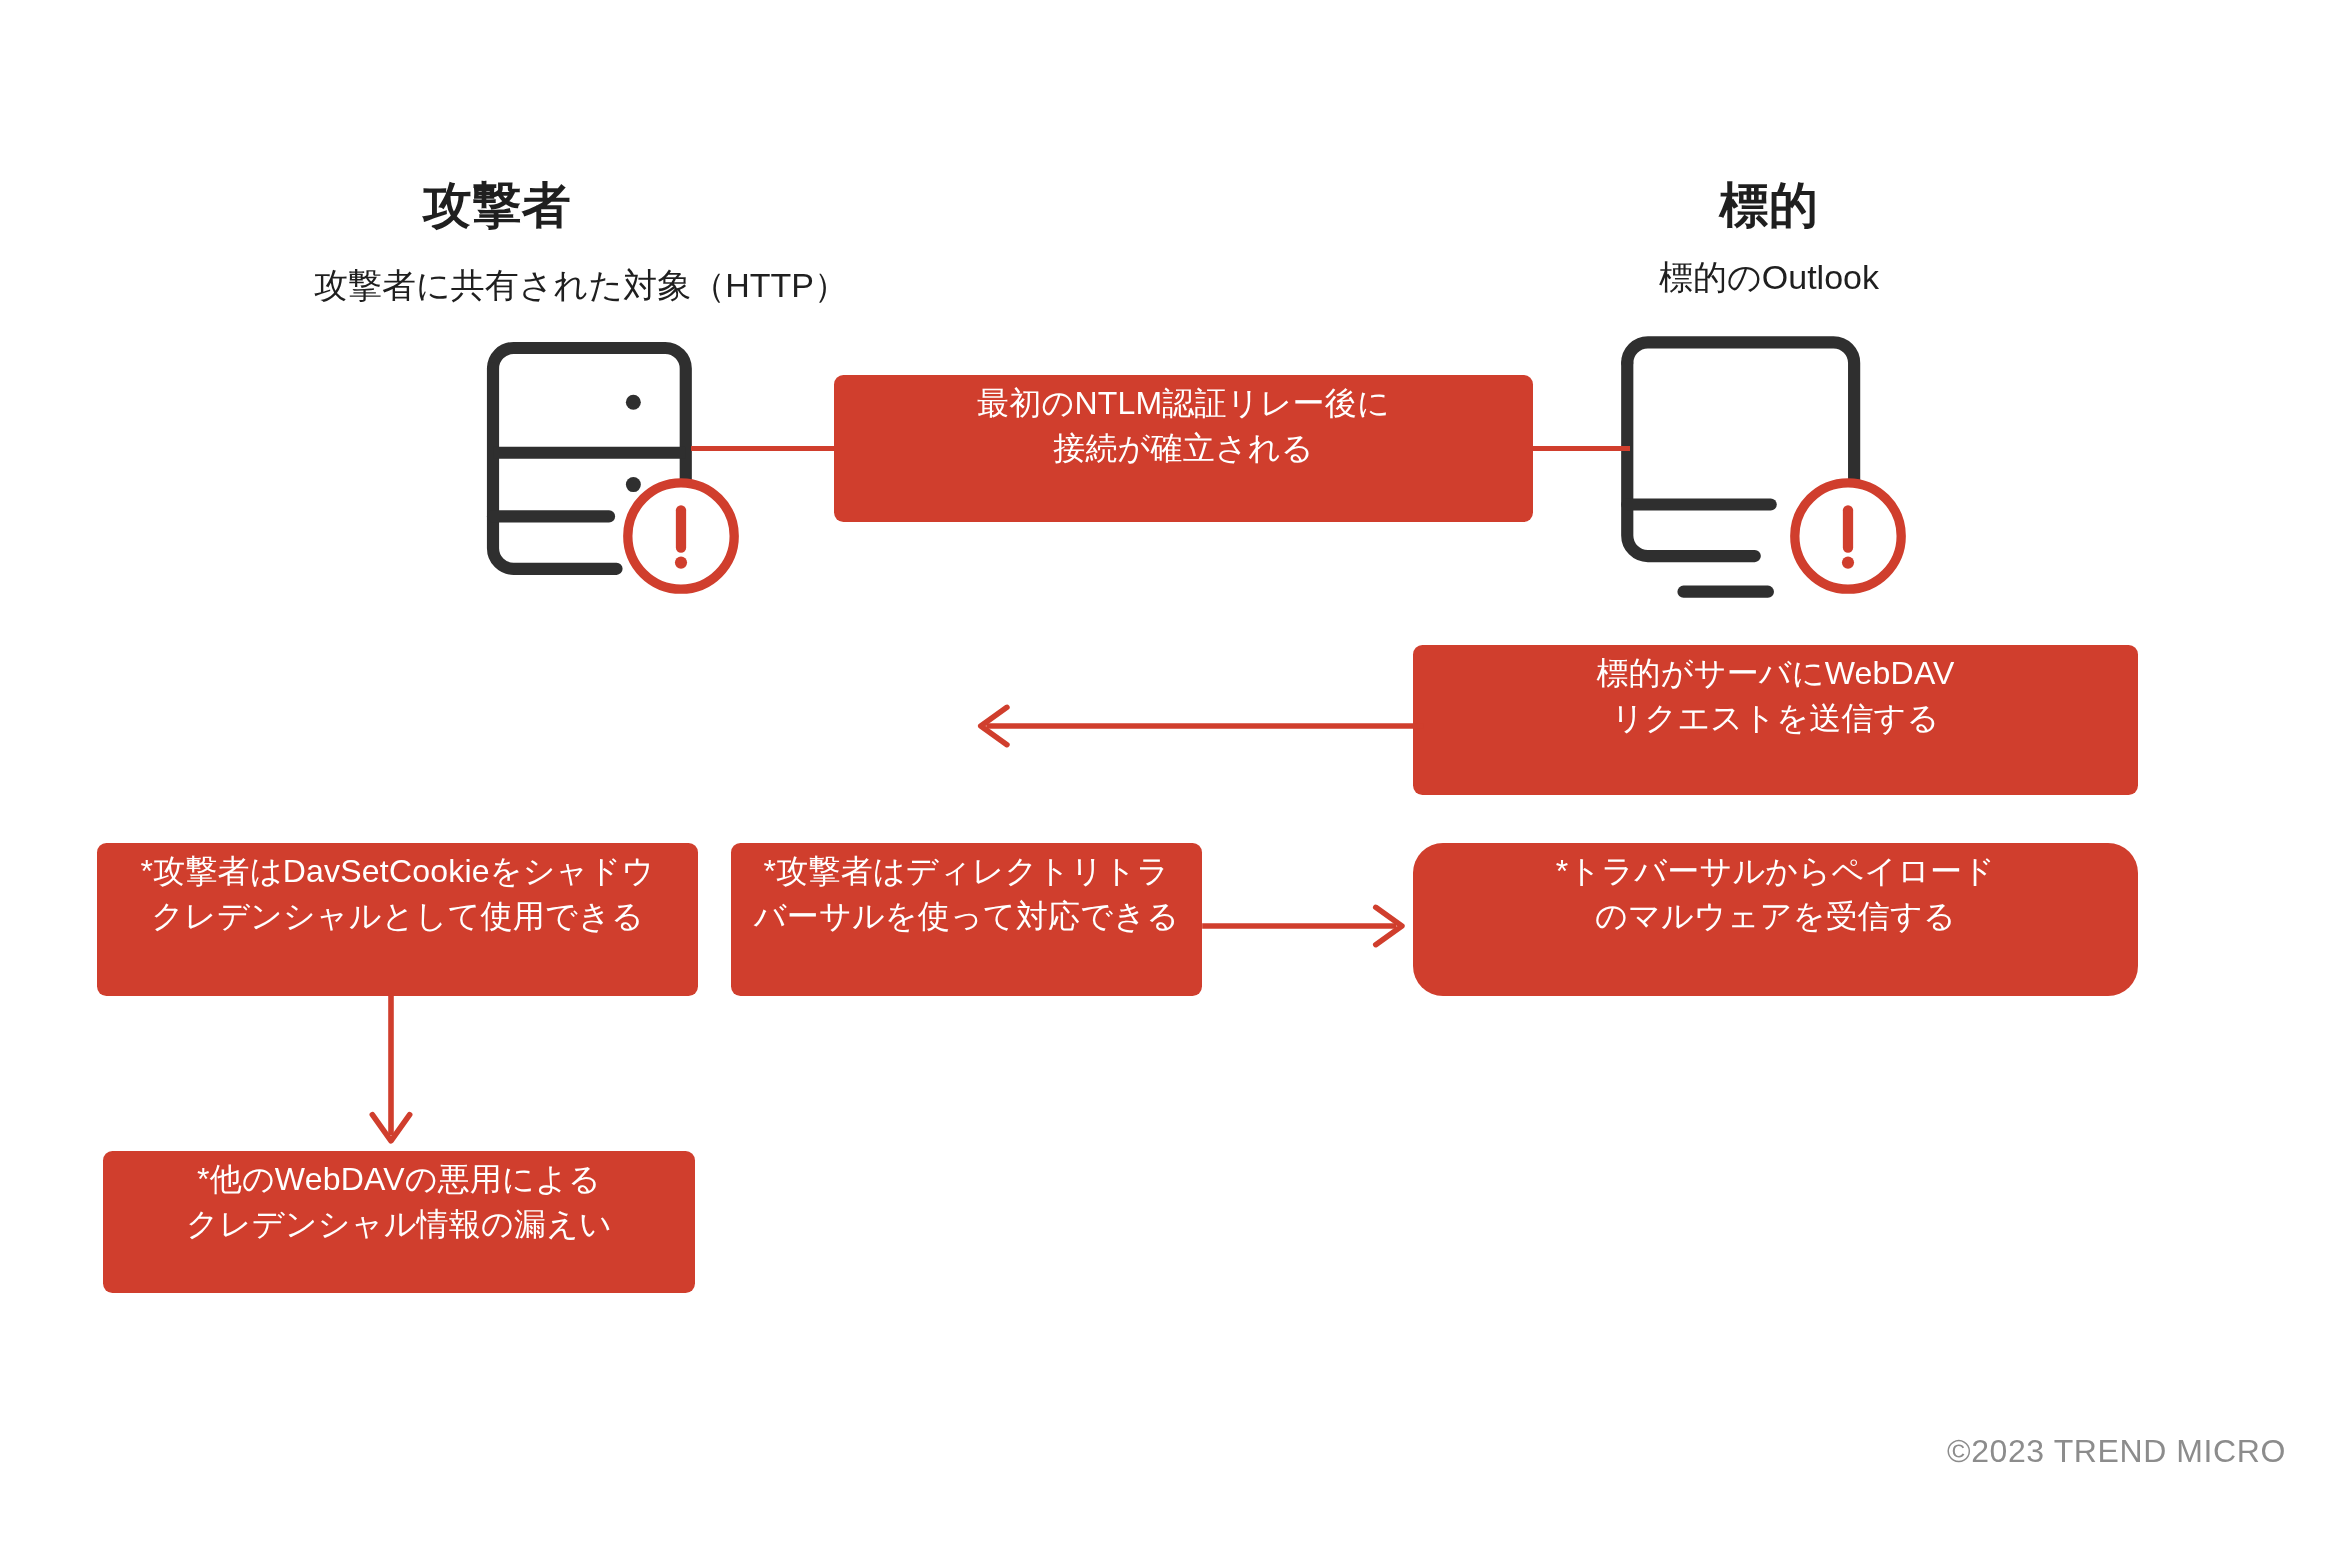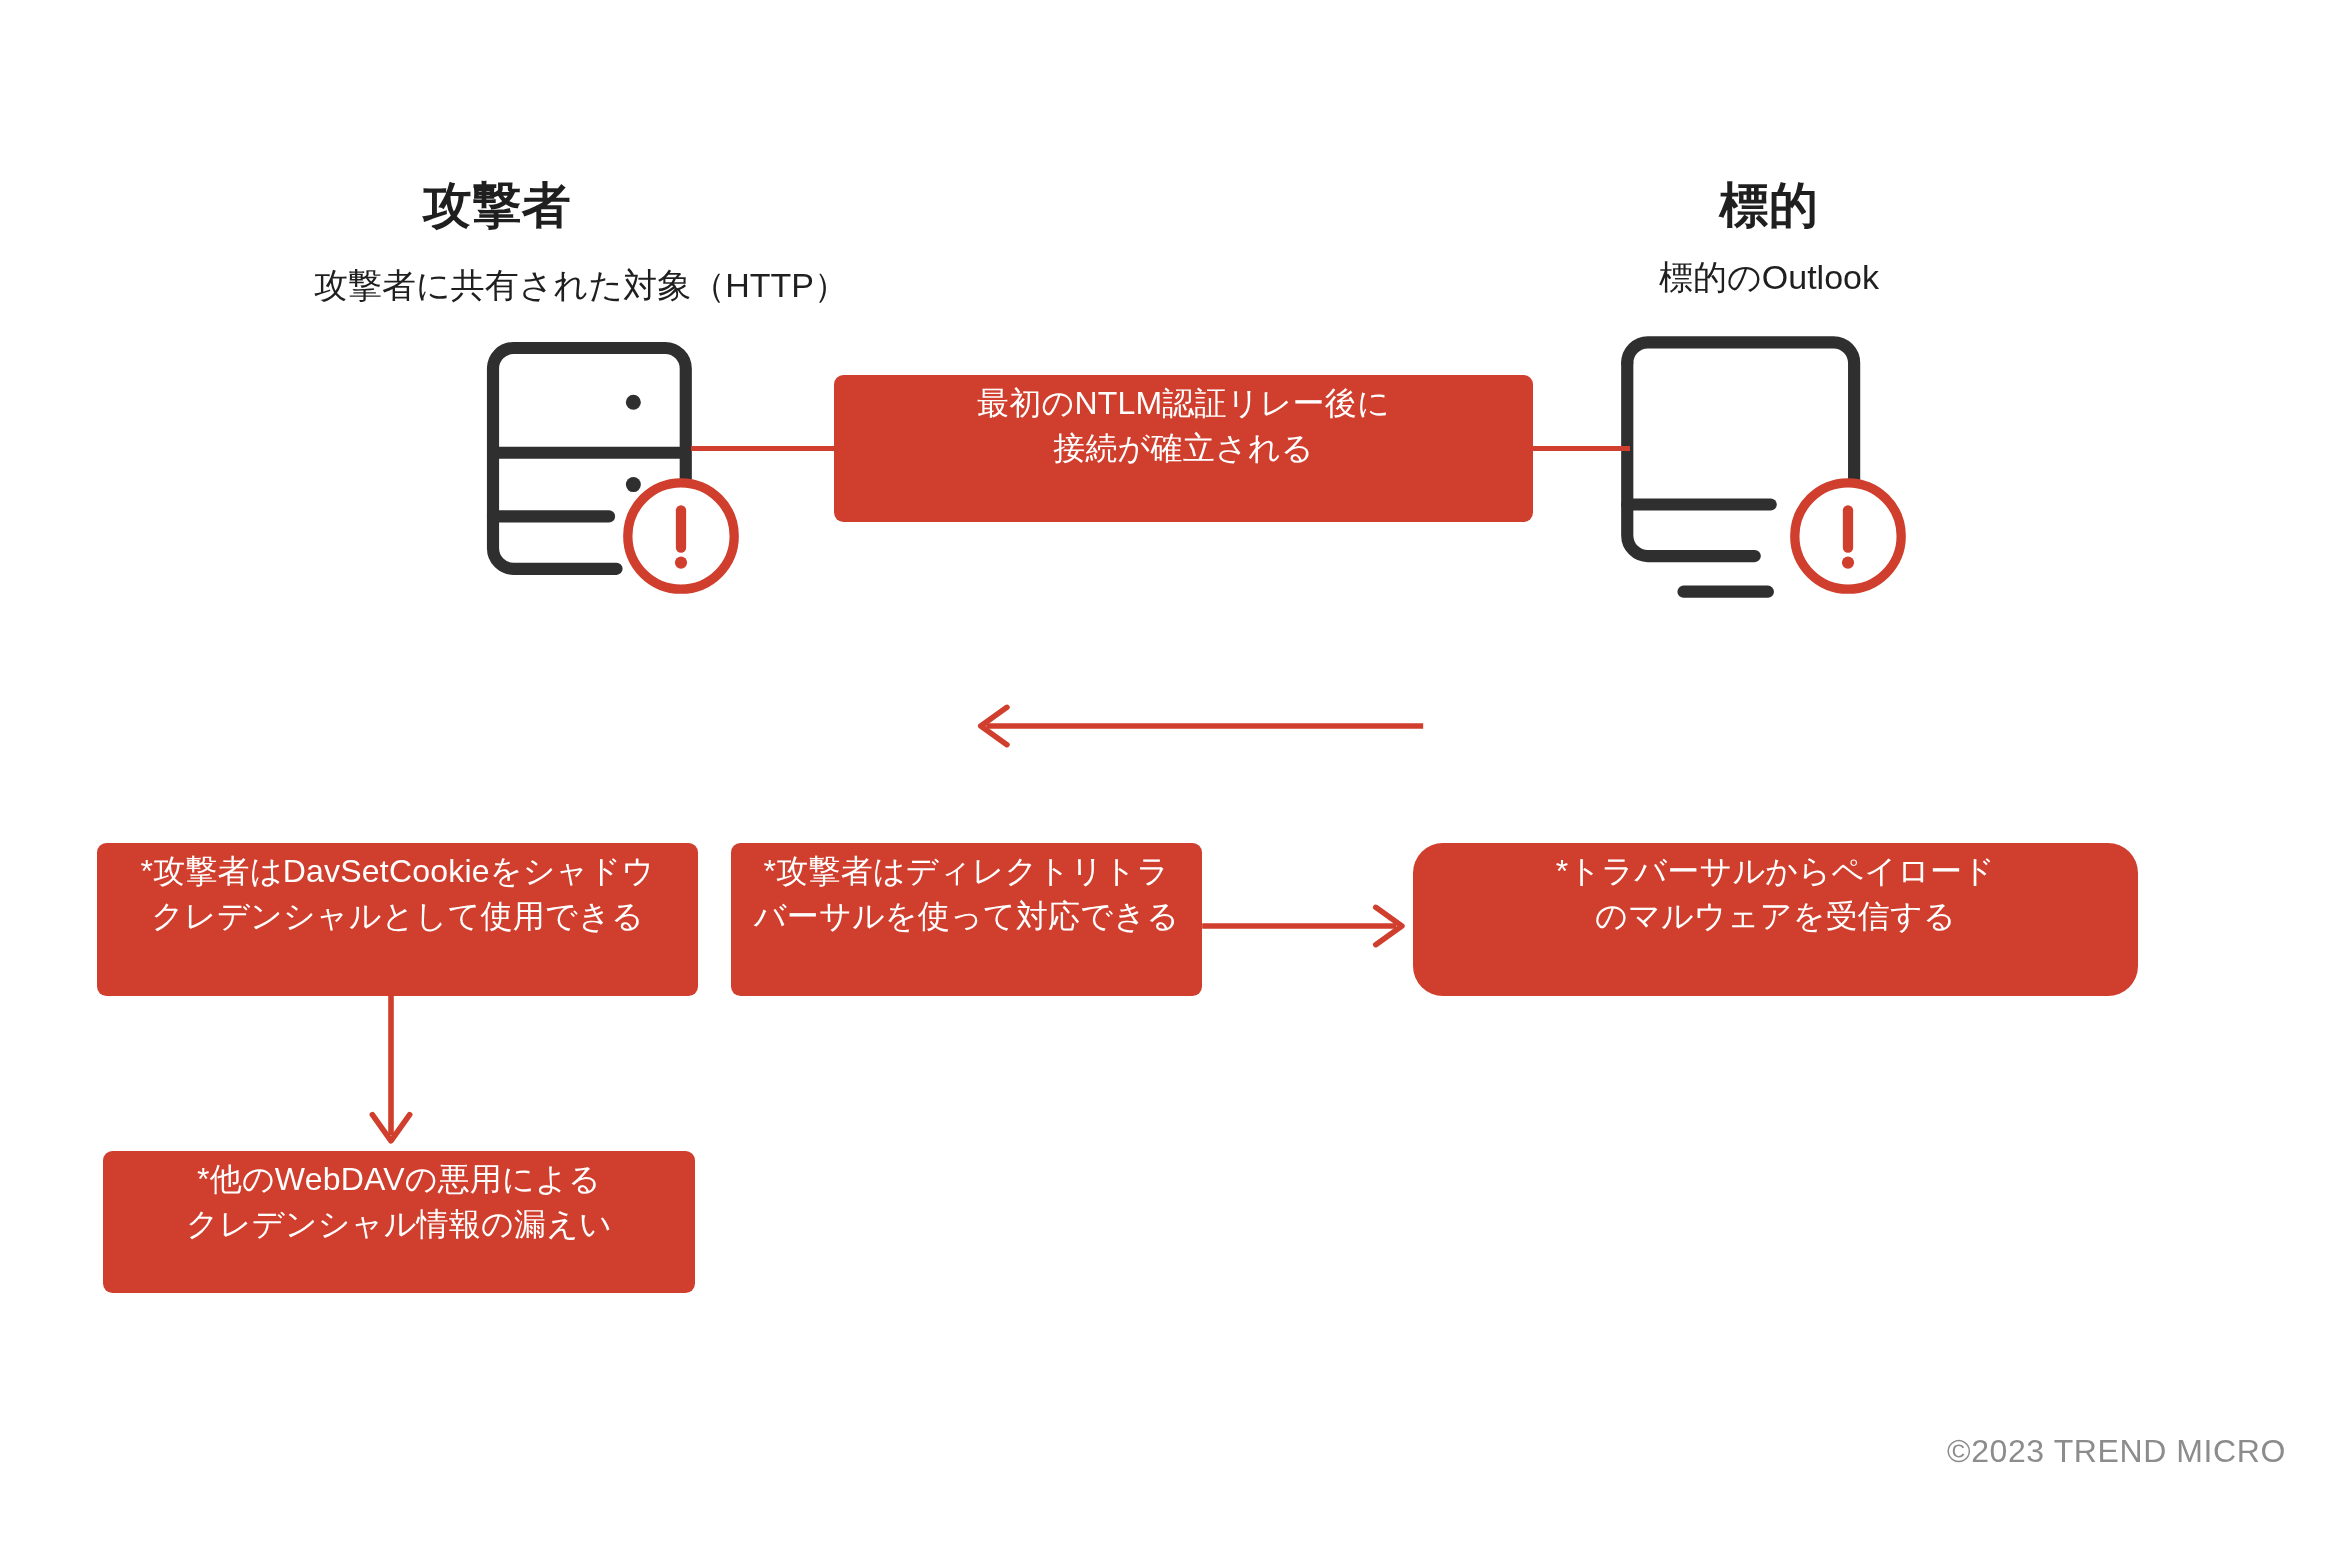--- a/index.html
+++ b/index.html
@@ -130,20 +130,24 @@
 
   <div class="hline" style="left:691px; top:446px; width:150px;"></div>
   <div class="hline" style="left:1527px; top:446px; width:103px;"></div>
 
   <div class="rbox" style="left:834px; top:375px; width:699px; height:147px;">
     <span class="txt">最初のNTLM認証リレー後に
 接続が確立される</span>
   </div>
 
 
+  <div class="rbox" style="left:1413px; top:645px; width:725px; height:150px;">
+    <span class="txt">標的がサーバにWebDAV
+リクエストを送信する</span>
+  </div>
 
   <svg class="conn-svg" style="left:965px; top:698px; width:459px; height:56px;" viewBox="0 0 490 60" fill="none">
     <line x1="22" y1="30" x2="490" y2="30" stroke="#d03e2d" stroke-width="6"></line>
     <polyline points="44,10 16,30 44,50" stroke="#d03e2d" stroke-width="6" fill="none" stroke-linecap="round" stroke-linejoin="round"></polyline>
   </svg>
 
   <div class="rbox" style="left:97px; top:843px; width:601px; height:153px;">
     <span class="txt">*攻撃者はDavSetCookieをシャドウ
 クレデンシャルとして使用できる</span>
   </div>

